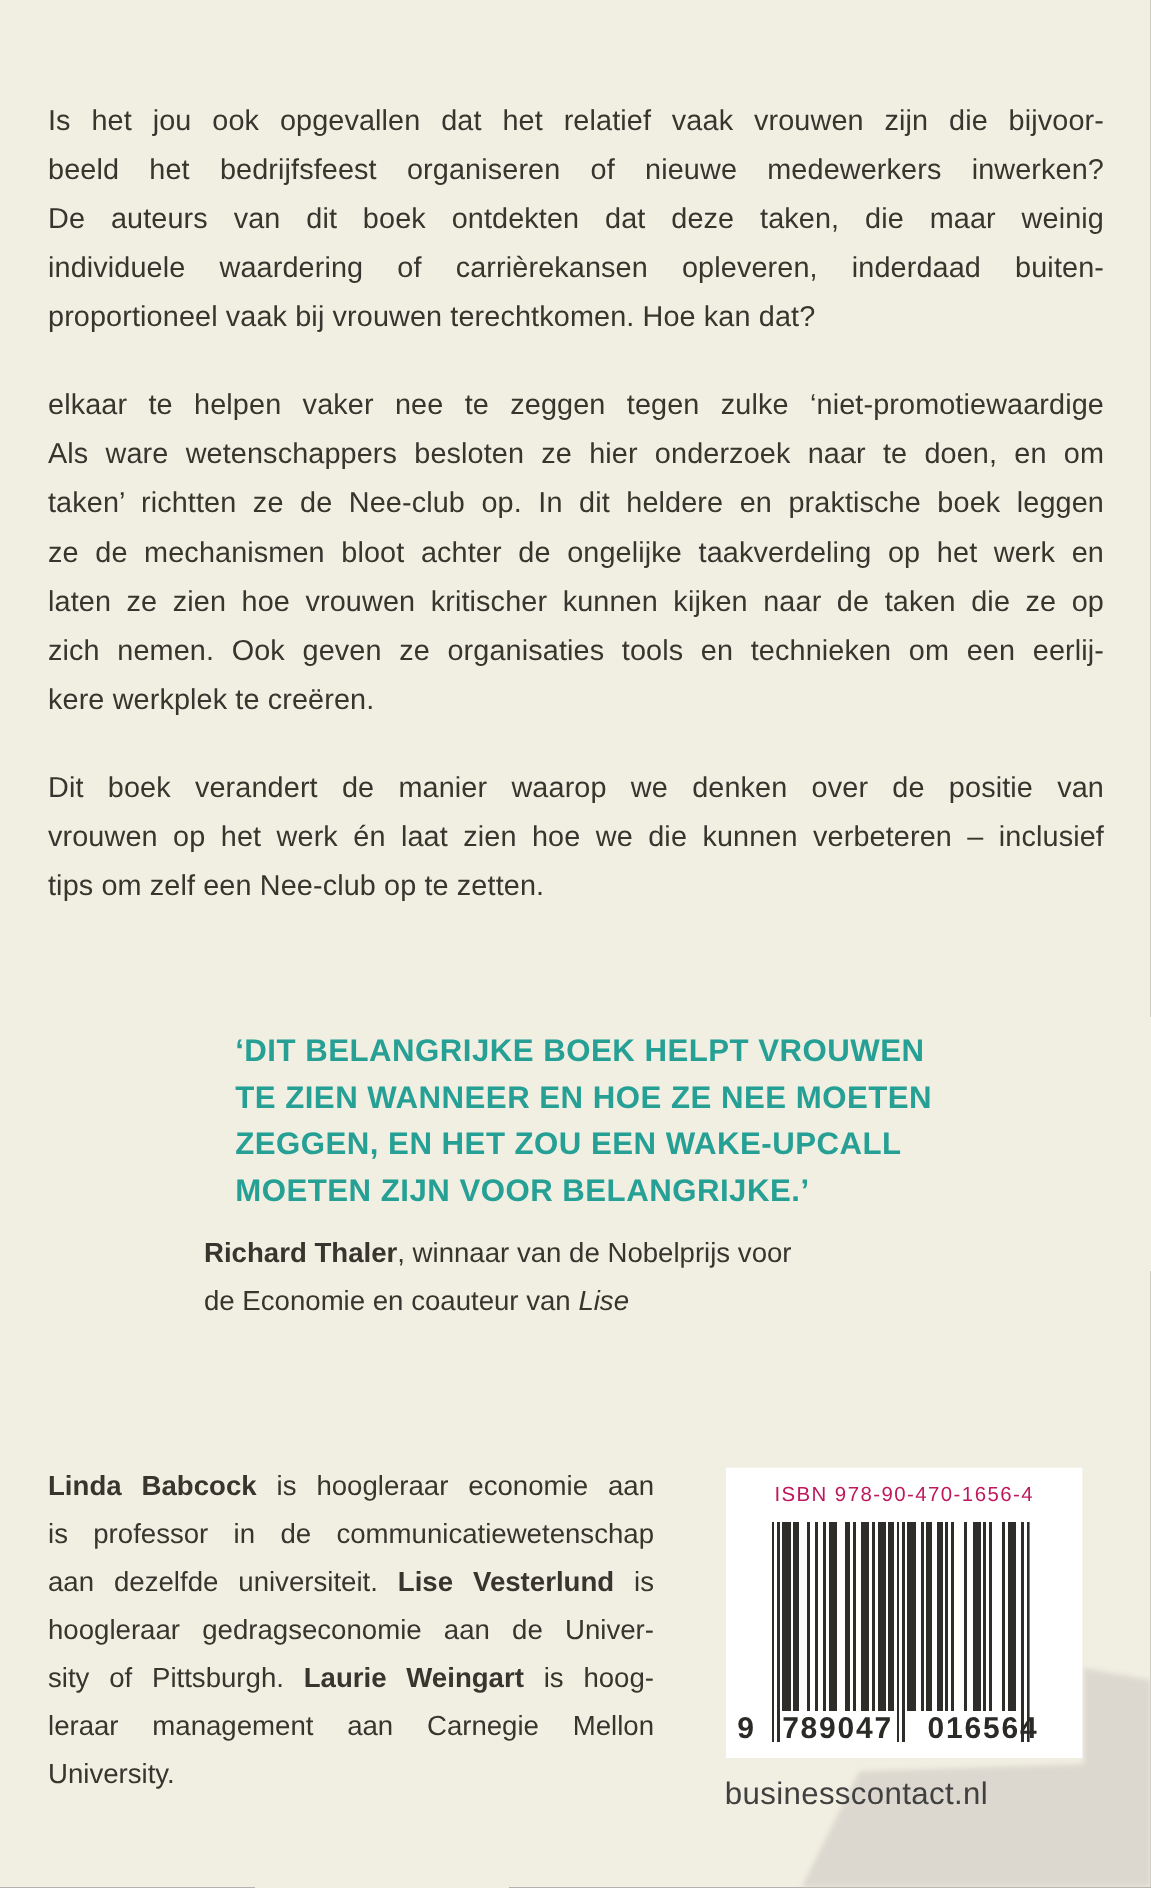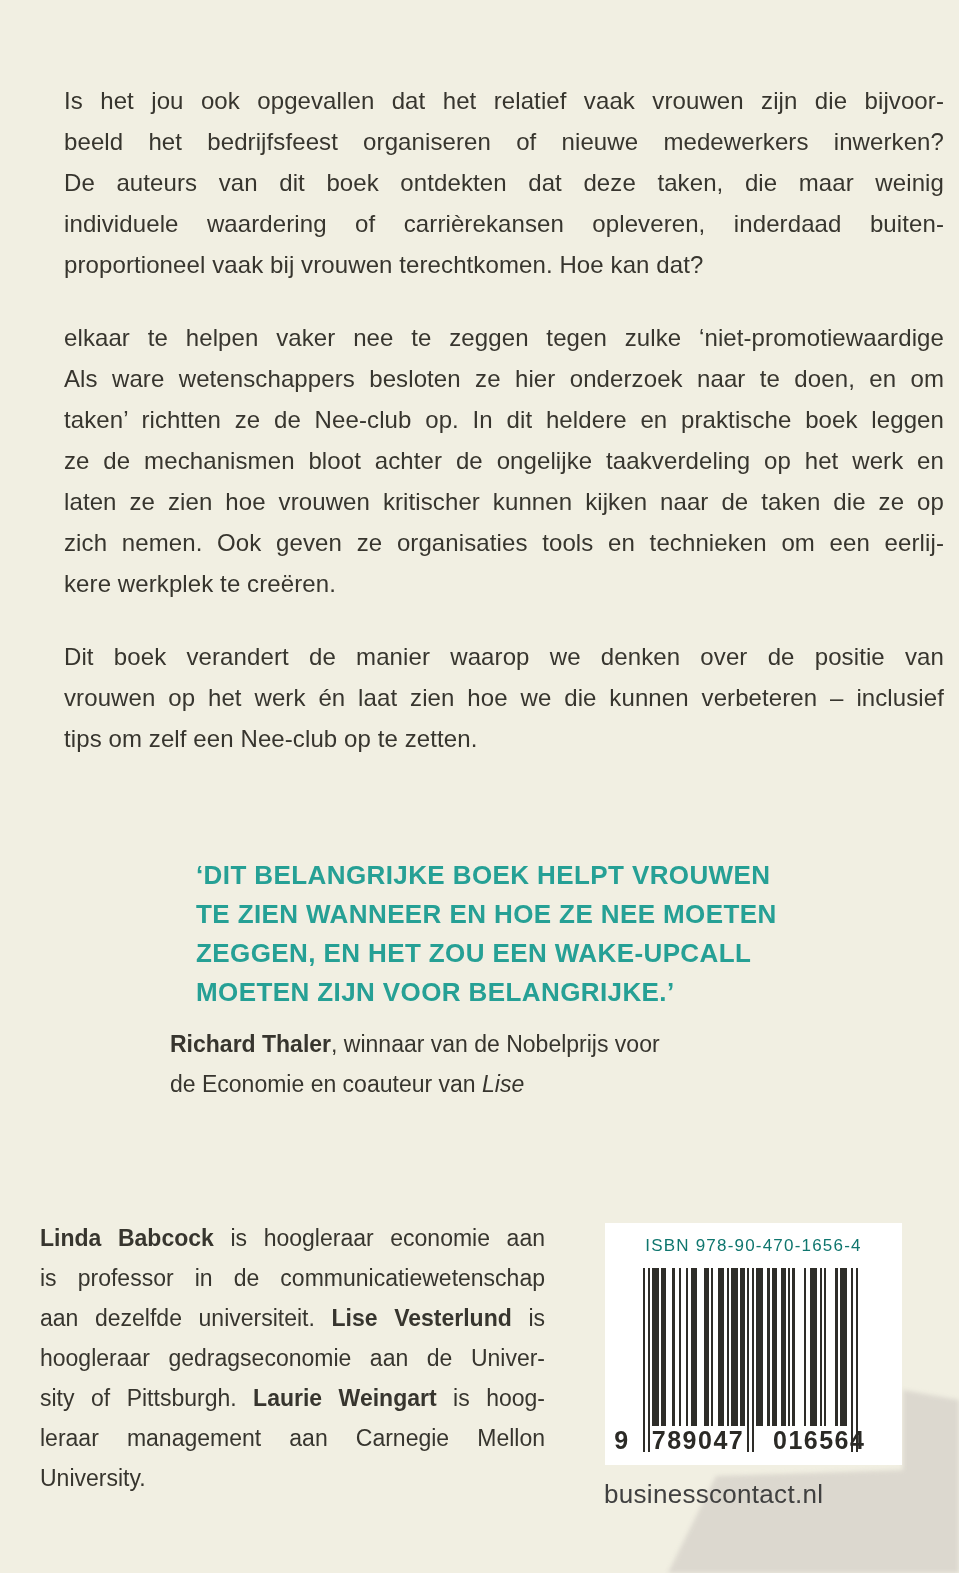--- a/index.html
+++ b/index.html
@@ -9,21 +9,21 @@
     background:#f1efe2;
     font-family:"Liberation Sans","DejaVu Sans",sans-serif;
     color:#37352e;
     overflow:hidden;
   }
   
   .corner-shadow{position:absolute;left:0;top:0;pointer-events:none;}
   .corner-shadow polygon{filter:blur(2px);}
 
   
-  .blurb{position:absolute;left:40px;top:80px;width:880px;font-size:24px;line-height:41px;letter-spacing:0.1px;margin-left:24px;}
+  .blurb{position:absolute;left:40px;top:80px;width:880px;font-size:24px;line-height:41px;letter-spacing:0.1px;}
   .blurb .para{margin:0 0 32px 0;}
   .tline{white-space:nowrap;text-align:justify;text-align-last:justify;}
   .tline.end{text-align-last:left;}
 
   
   .quote{position:absolute;left:160px;top:856px;width:680px;
     font-size:26px;line-height:39px;font-weight:bold;letter-spacing:0.4px;}
   .quote .qline{white-space:nowrap;}
 
   
@@ -32,21 +32,21 @@
 
   
   .bio{position:absolute;left:40px;top:1218px;width:505px;font-size:23px;line-height:40px;}
 
   .b{font-weight:bold;}
   .i{font-style:italic;}
 
   
   .barcode-box{position:absolute;left:605px;top:1223px;width:297px;height:242px;background:#ffffff;z-index:2;}
   .isbn-label{position:absolute;top:13px;left:0;right:0;text-align:center;
-    font-size:17px;letter-spacing:1.2px;color:#0f766e;white-space:nowrap;}
+    font-size:17px;letter-spacing:1.2px;color:#be185d;white-space:nowrap;}
   .ean-svg{position:absolute;left:38px;top:45px;}
   .ean-digits{position:absolute;top:203px;left:0;width:100%;height:30px;
     font-size:25px;font-weight:bold;color:#2b2a26;}
   .ean-digits span{position:absolute;text-align:center;letter-spacing:1.5px;background:transparent;}
   .dg-first{left:2px;width:30px;}
   .dg-left{left:44px;width:98px;}
   .dg-right{left:142px;width:85px;padding-left:26px;}
 
   
   .website{position:absolute;left:604px;top:1479px;font-size:26px;letter-spacing:0.3px;color:#404040;z-index:3;white-space:nowrap;}

